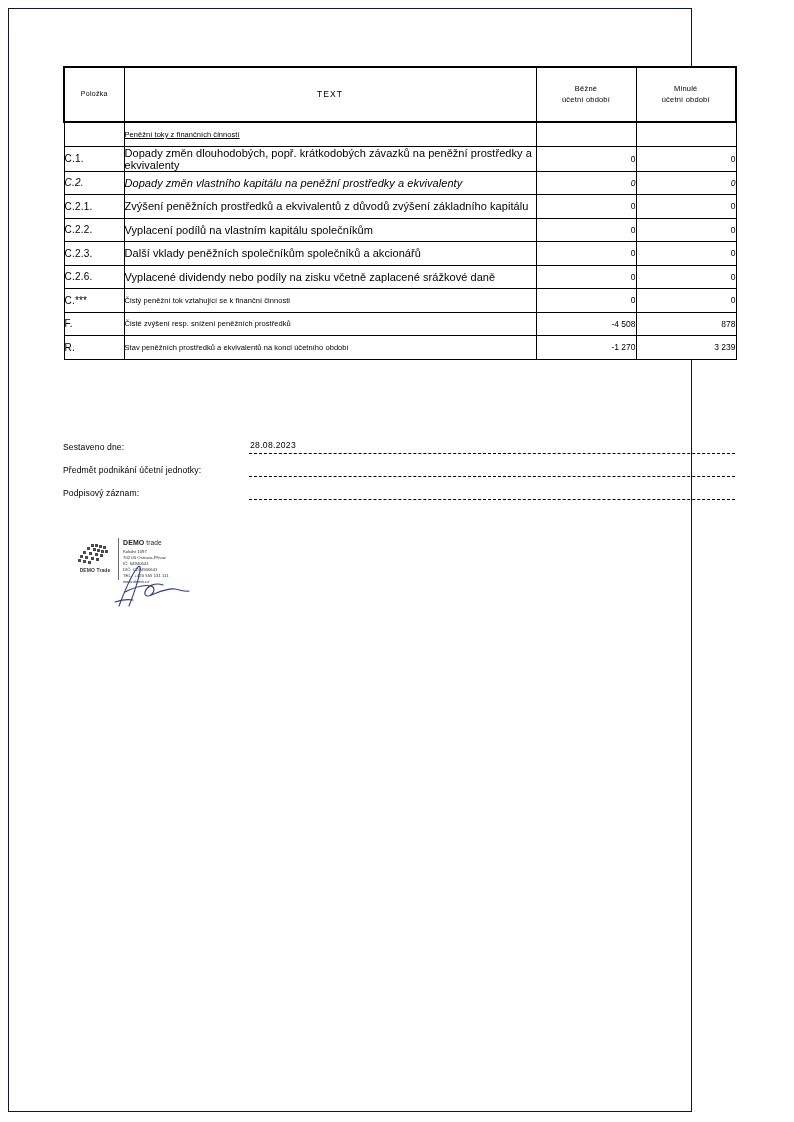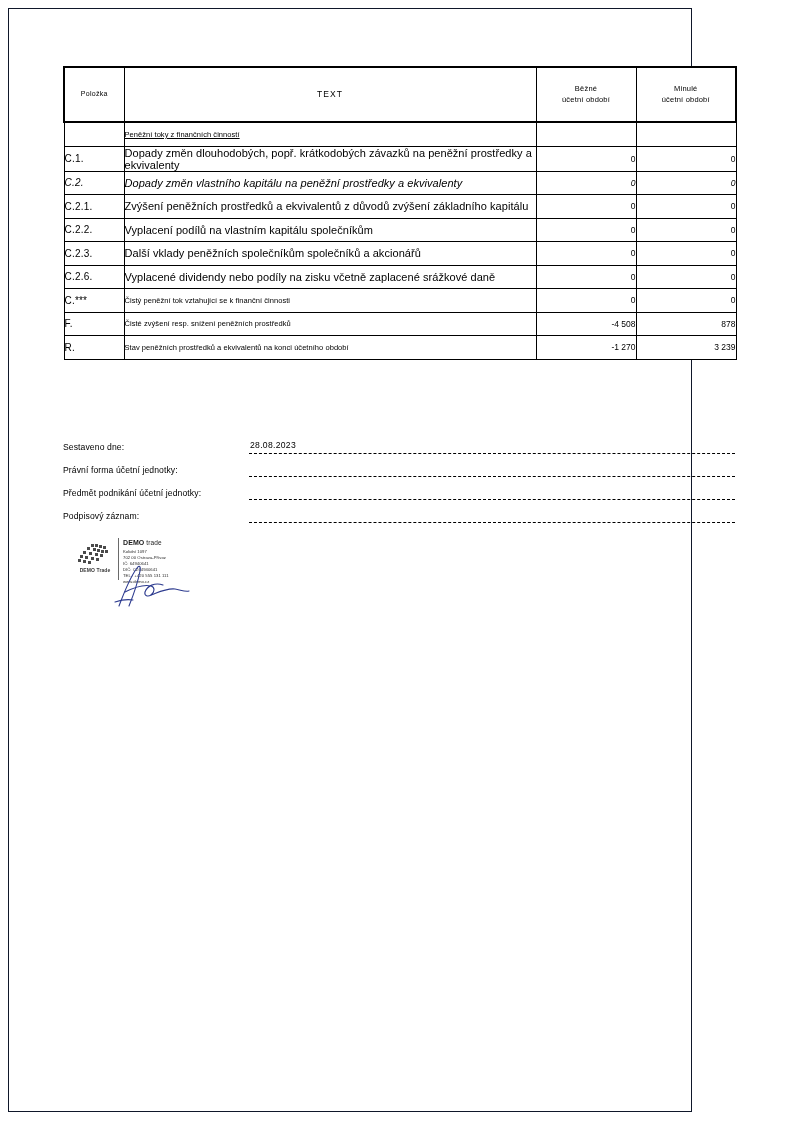--- a/index.html
+++ b/index.html
@@ -284,24 +284,20 @@
           <td class="r-num">-1 270</td>
           <td class="r-num">3 239</td>
         </tr>
       </tbody>
   </table>
 
   <div id="footer-block">
       <div class="f-row">
         <div class="f-label">Sestaveno dne:</div>
         <div class="f-value">28.08.2023</div>
-      </div>
-      <div class="f-row">
-        <div class="f-label">Právní forma účetní jednotky:</div>
-        <div class="f-value"></div>
       </div>
       <div class="f-row">
         <div class="f-label">Předmět podnikání účetní jednotky:</div>
         <div class="f-value"></div>
       </div>
       <div class="f-row">
         <div class="f-label">Podpisový záznam:</div>
         <div class="f-value"></div>
       </div>
     </div>

